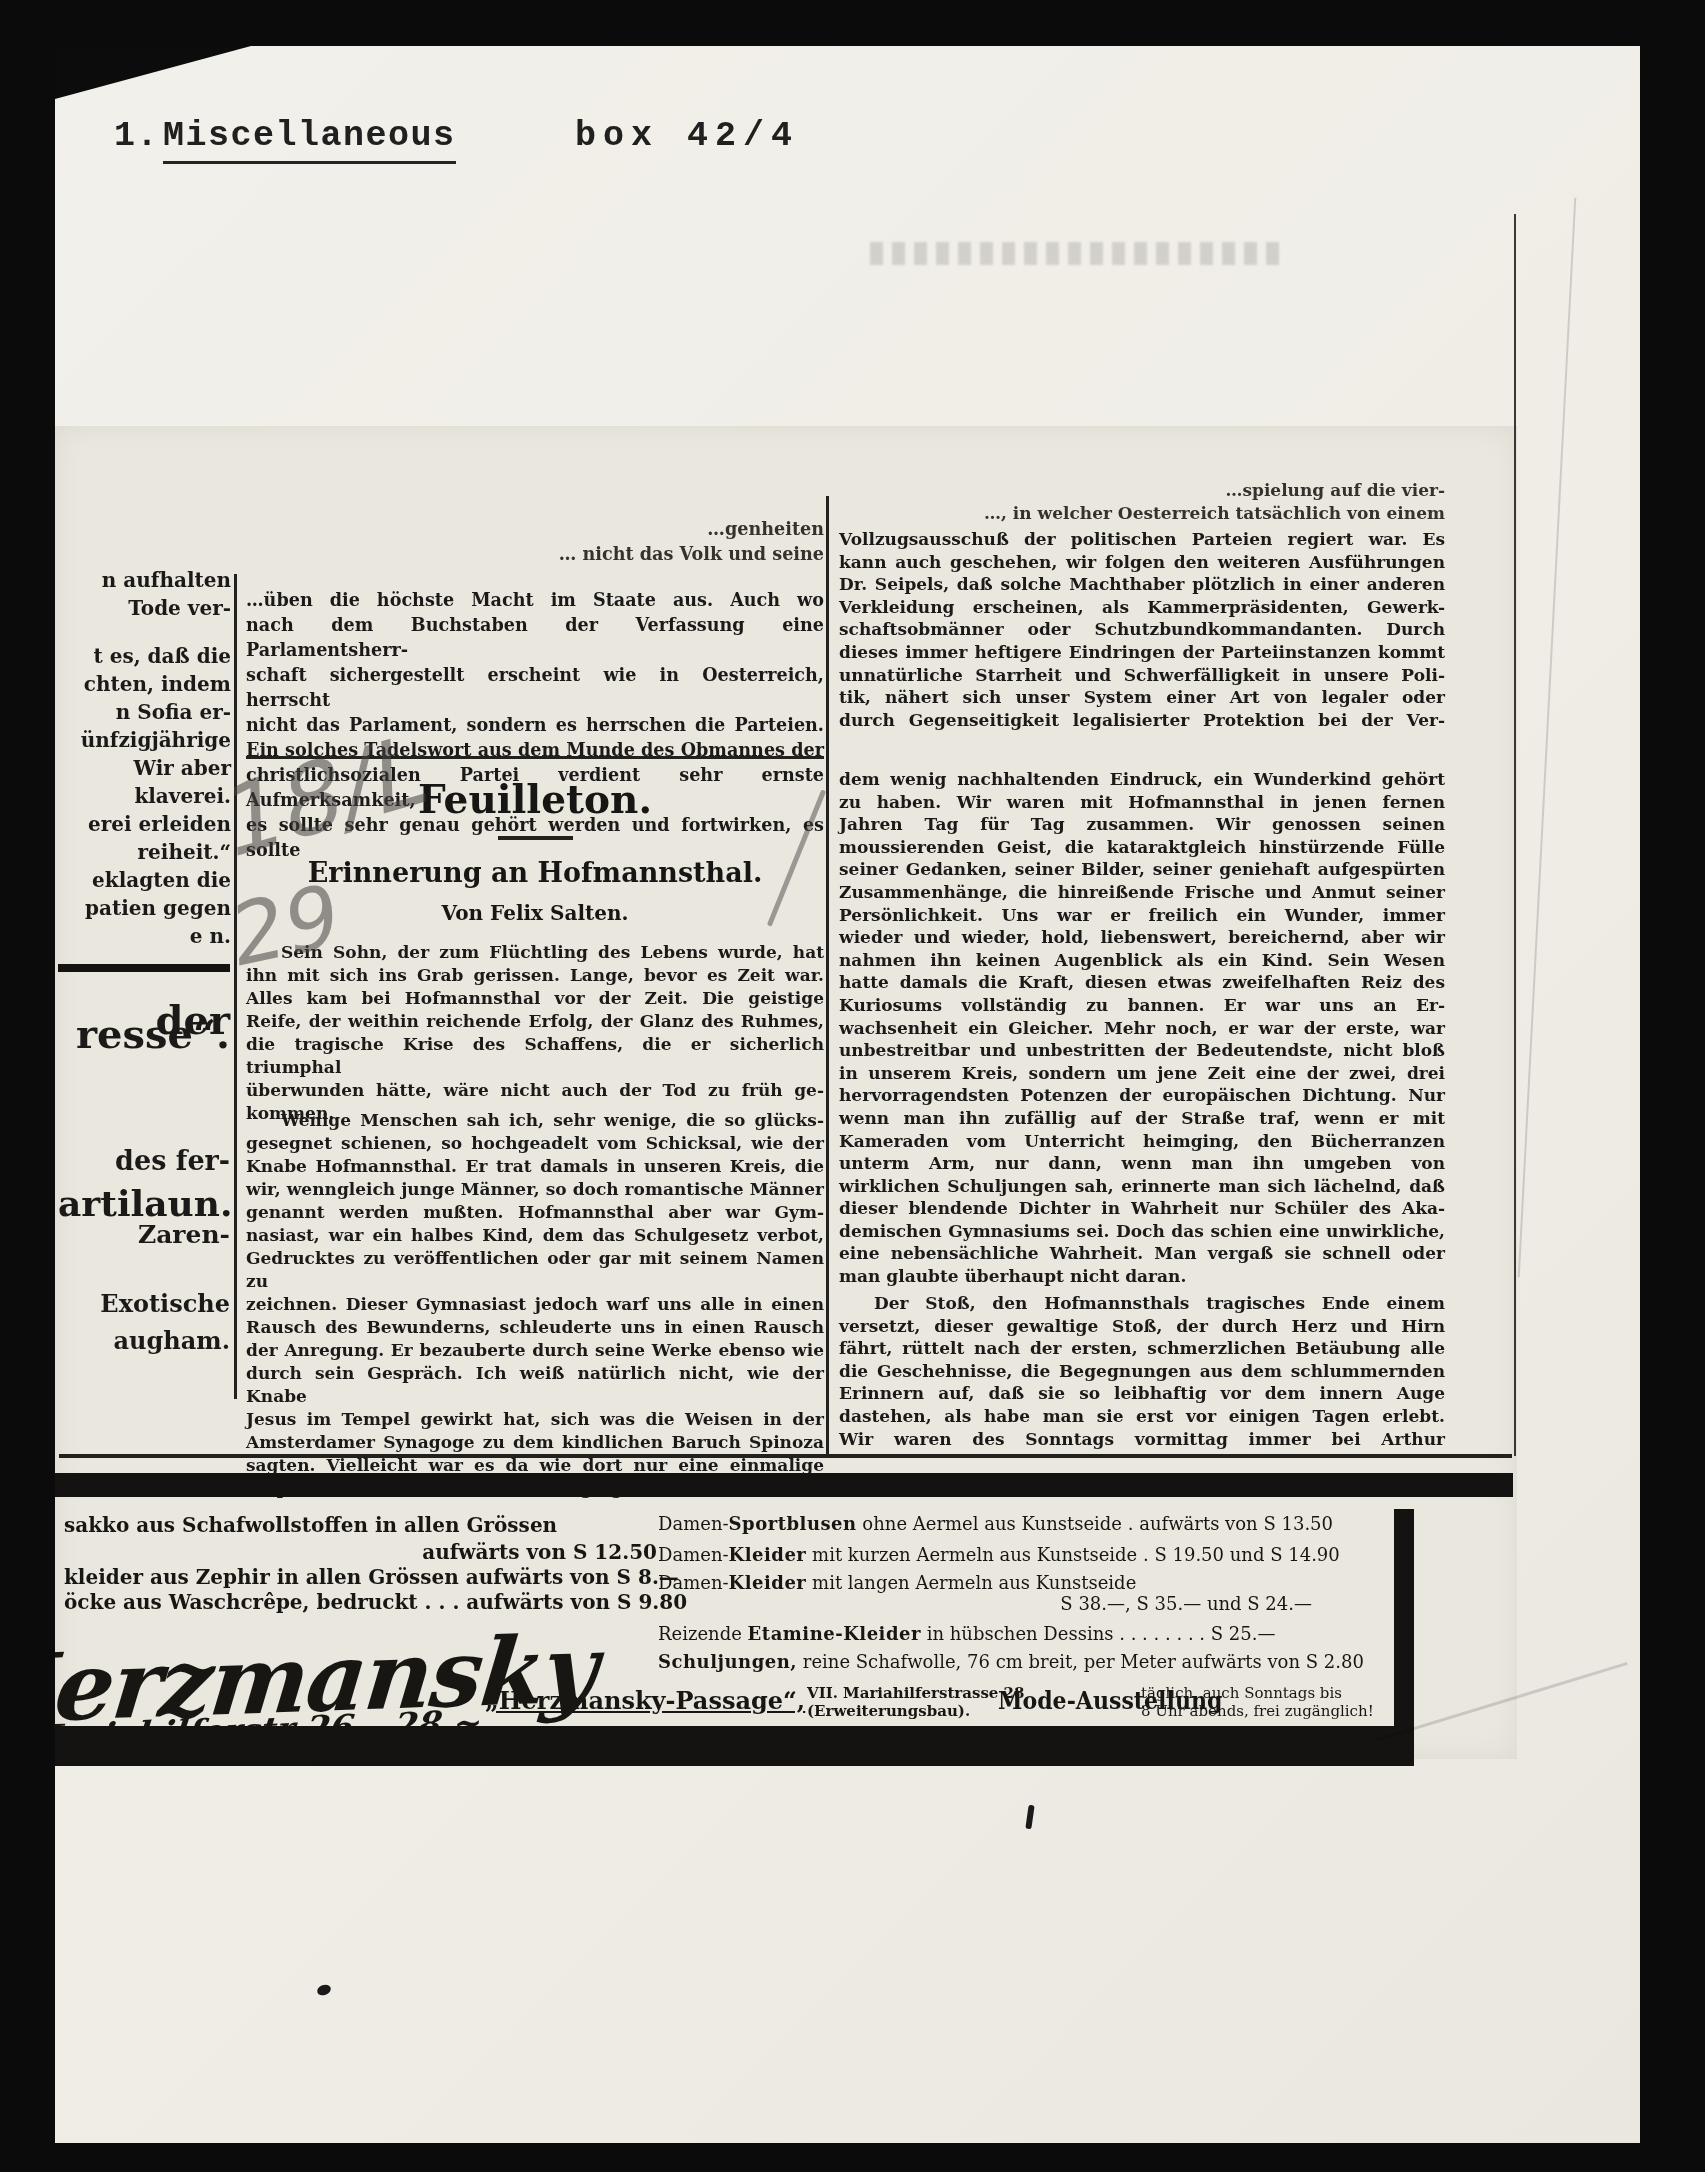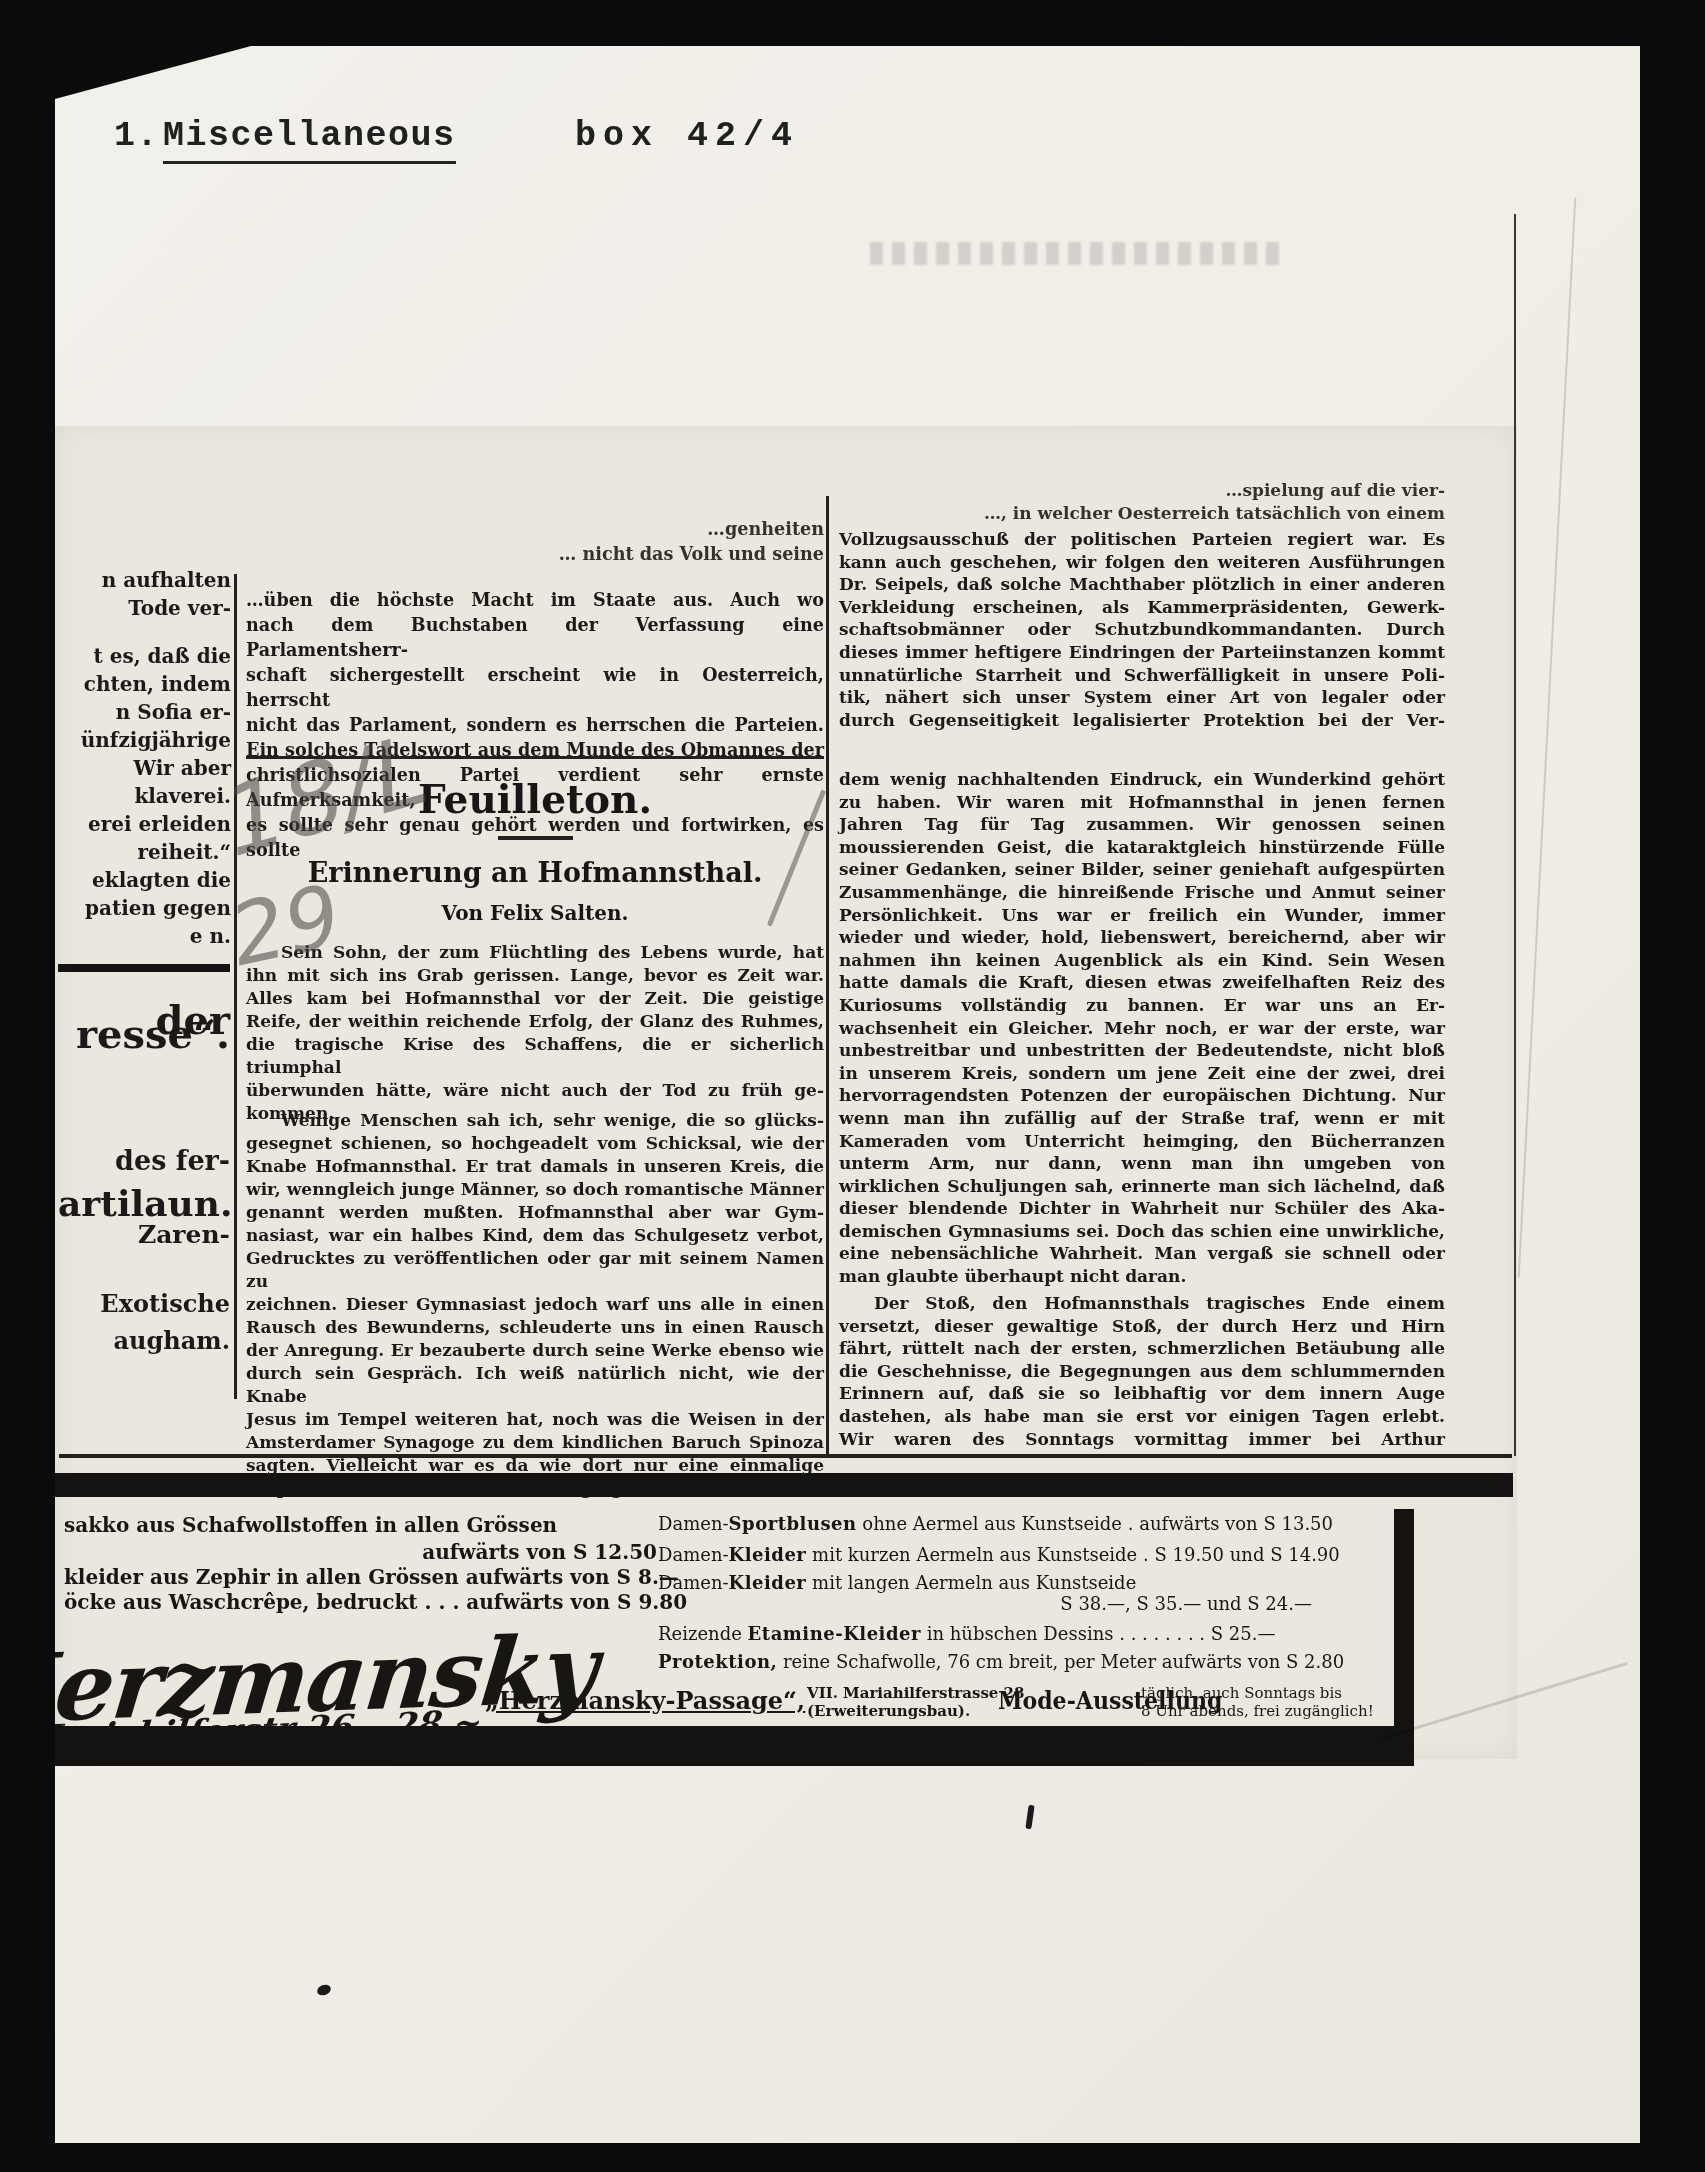--- a/index.html
+++ b/index.html
@@ -158,21 +158,21 @@
       <div class="line">gesegnet schienen, so hochgeadelt vom Schicksal, wie der</div>
       <div class="line">Knabe Hofmannsthal. Er trat damals in unseren Kreis, die</div>
       <div class="line">wir, wenngleich junge Männer, so doch romantische Männer</div>
       <div class="line">genannt werden mußten. Hofmannsthal aber war Gym-</div>
       <div class="line">nasiast, war ein halbes Kind, dem das Schulgesetz verbot,</div>
       <div class="line">Gedrucktes zu veröffentlichen oder gar mit seinem Namen zu</div>
       <div class="line">zeichnen. Dieser Gymnasiast jedoch warf uns alle in einen</div>
       <div class="line">Rausch des Bewunderns, schleuderte uns in einen Rausch</div>
       <div class="line">der Anregung. Er bezauberte durch seine Werke ebenso wie</div>
       <div class="line">durch sein Gespräch. Ich weiß natürlich nicht, wie der Knabe</div>
-      <div class="line">Jesus im Tempel weiteren hat, noch was die Weisen in der</div>
+      <div class="line">Jesus im Tempel gewirkt hat, sich was die Weisen in der</div>
       <div class="line">Amsterdamer Synagoge zu dem kindlichen Baruch Spinoza</div>
       <div class="line">sagten. Vielleicht war es da wie dort nur eine einmalige</div>
       <div class="line">Disputation, und die Gelehrten gingen auseinander mit</div>
     </div>
 
   <div class="col frak tight" style="left:784px;top:722px;width:606px;">
       <div class="line">dem wenig nachhaltenden Eindruck, ein Wunderkind gehört</div>
       <div class="line">zu haben. Wir waren mit Hofmannsthal in jenen fernen</div>
       <div class="line">Jahren Tag für Tag zusammen. Wir genossen seinen</div>
       <div class="line">moussierenden Geist, die kataraktgleich hinstürzende Fülle</div>
@@ -236,21 +236,21 @@
     <div class="ad-rline" style="top:63px;">
       <span>Damen-</span><span class="b">Kleider</span><span> mit langen Aermeln aus Kunstseide</span>
     </div>
     <div class="ad-rline" style="top:84px;width:654px;text-align:right;">
       <span>S 38.—, S 35.— und S 24.—</span>
     </div>
     <div class="ad-rline" style="top:114px;">
       <span>Reizende </span><span class="b">Etamine-Kleider</span><span> in hübschen Dessins . . . . . . . . S 25.—</span>
     </div>
     <div class="ad-rline" style="top:142px;">
-      <span></span><span class="b">Protektion,</span><span> reine Schafwolle, 76 cm breit, per Meter aufwärts von S 2.80</span>
+      <span></span><span class="b">Schuljungen,</span><span> reine Schafwolle, 76 cm breit, per Meter aufwärts von S 2.80</span>
     </div>
 
     <div class="ad-bottom">
       <div class="ad-bold" style="left:430px;top:177px;text-decoration:underline;">„Herzmansky-Passage“,</div>
       <div class="ad-small" style="left:752px;top:175px;">
         <div>VII. Mariahilferstrasse 28</div>
         <div>(Erweiterungsbau).</div>
       </div>
       <div class="ad-bold" style="left:943px;top:177px;transform:scaleX(.92);transform-origin:left;">Mode-Ausstellung</div>
       <div class="ad-small" style="left:1086px;top:175px;font-weight:normal;">

